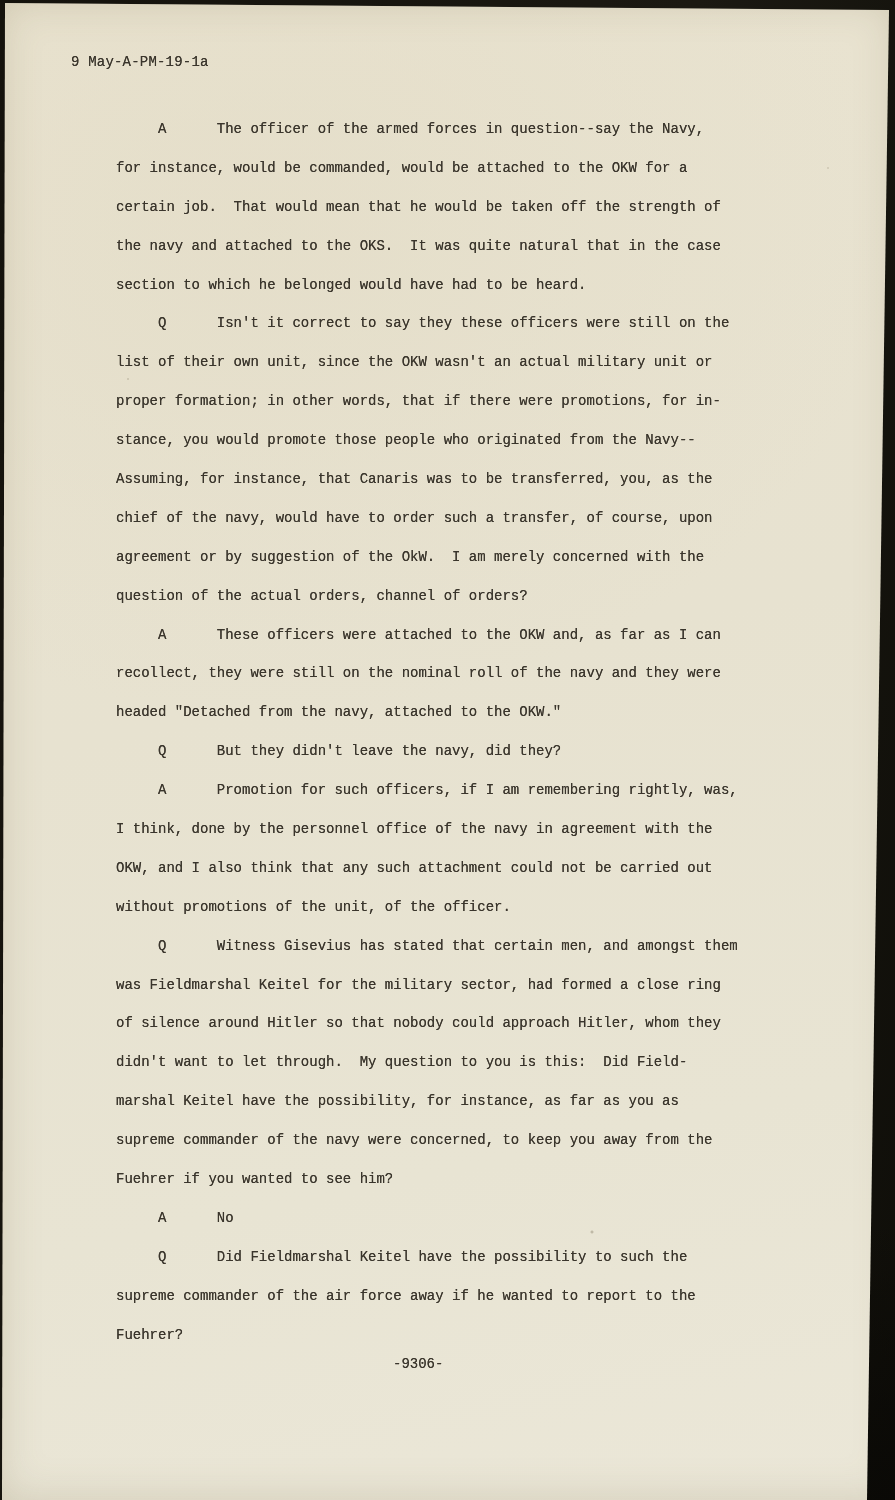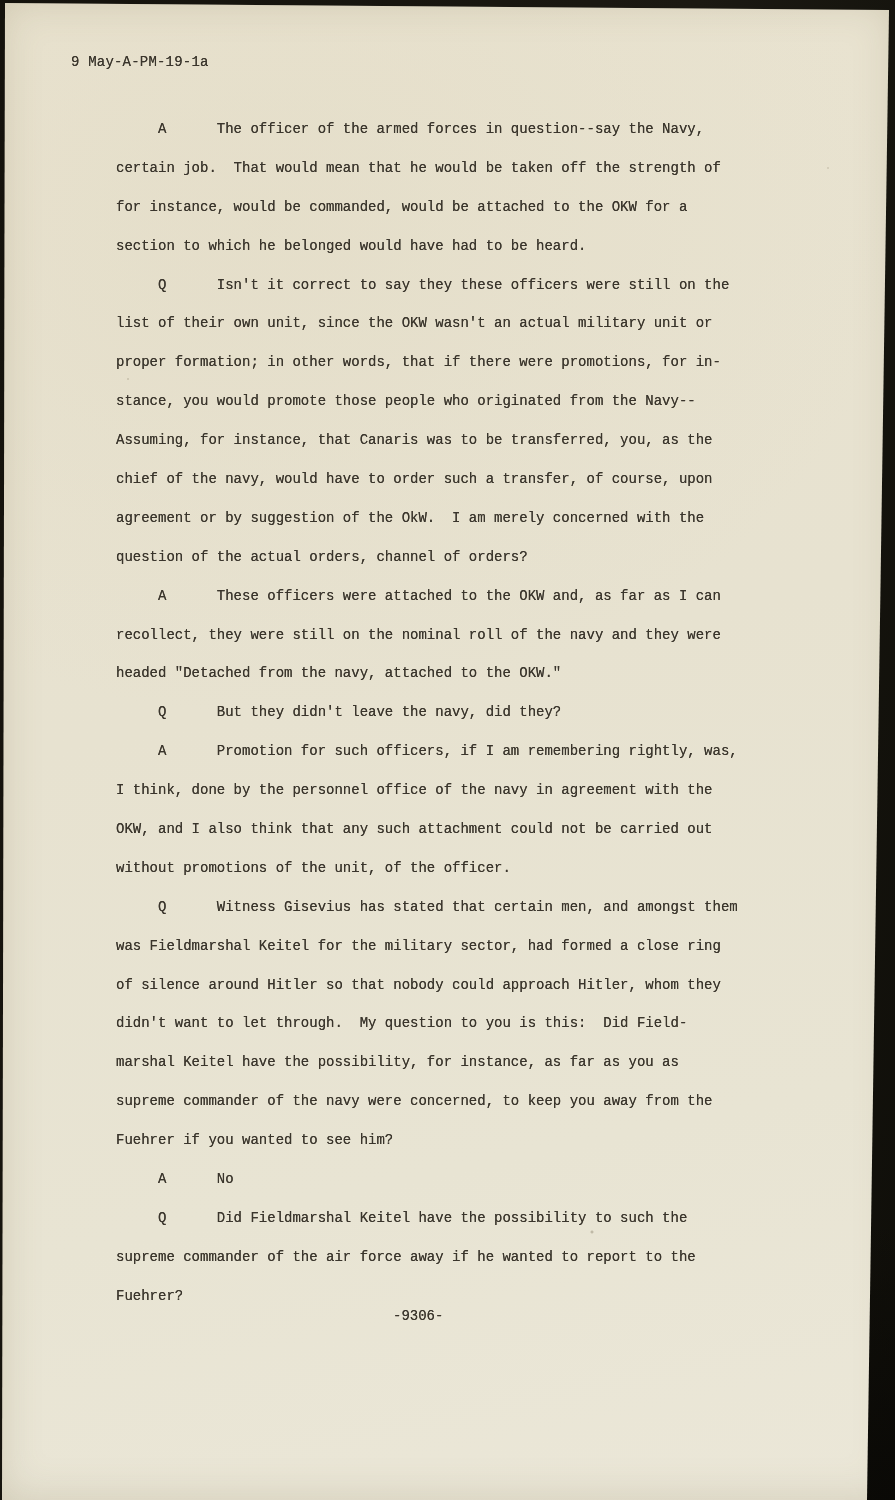--- a/index.html
+++ b/index.html
@@ -48,34 +48,35 @@
     margin-left: 46px;
   }
   .doc-line {
     height: 38.9px;
     line-height: 38.9px;
     white-space: pre;
   }
   .doc-footer {
     position: absolute;
     left: 393px;
-    top: 1308px;
+    top: 1356px;
     white-space: pre;
   }
 </style>
 </head>
 <body>
 
 <div class="paper">
   <div class="doc-header ink">9 May-A-PM-19-1a</div>
 
   <div class="doc-body ink">
       <div class="doc-line">     A      The officer of the armed forces in question--say the Navy,</div>
+      <div class="doc-line">for instance, would be commanded, would be attached to the OKW for a</div>
       <div class="doc-line">certain job.  That would mean that he would be taken off the strength of</div>
-      <div class="doc-line">for instance, would be commanded, would be attached to the OKW for a</div>
+      <div class="doc-line">the navy and attached to the OKS.  It was quite natural that in the case</div>
       <div class="doc-line">section to which he belonged would have had to be heard.</div>
       <div class="doc-line">     Q      Isn't it correct to say they these officers were still on the</div>
       <div class="doc-line">list of their own unit, since the OKW wasn't an actual military unit or</div>
       <div class="doc-line">proper formation; in other words, that if there were promotions, for in-</div>
       <div class="doc-line">stance, you would promote those people who originated from the Navy--</div>
       <div class="doc-line">Assuming, for instance, that Canaris was to be transferred, you, as the</div>
       <div class="doc-line">chief of the navy, would have to order such a transfer, of course, upon</div>
       <div class="doc-line">agreement or by suggestion of the OkW.  I am merely concerned with the</div>
       <div class="doc-line">question of the actual orders, channel of orders?</div>
       <div class="doc-line">     A      These officers were attached to the OKW and, as far as I can</div>

